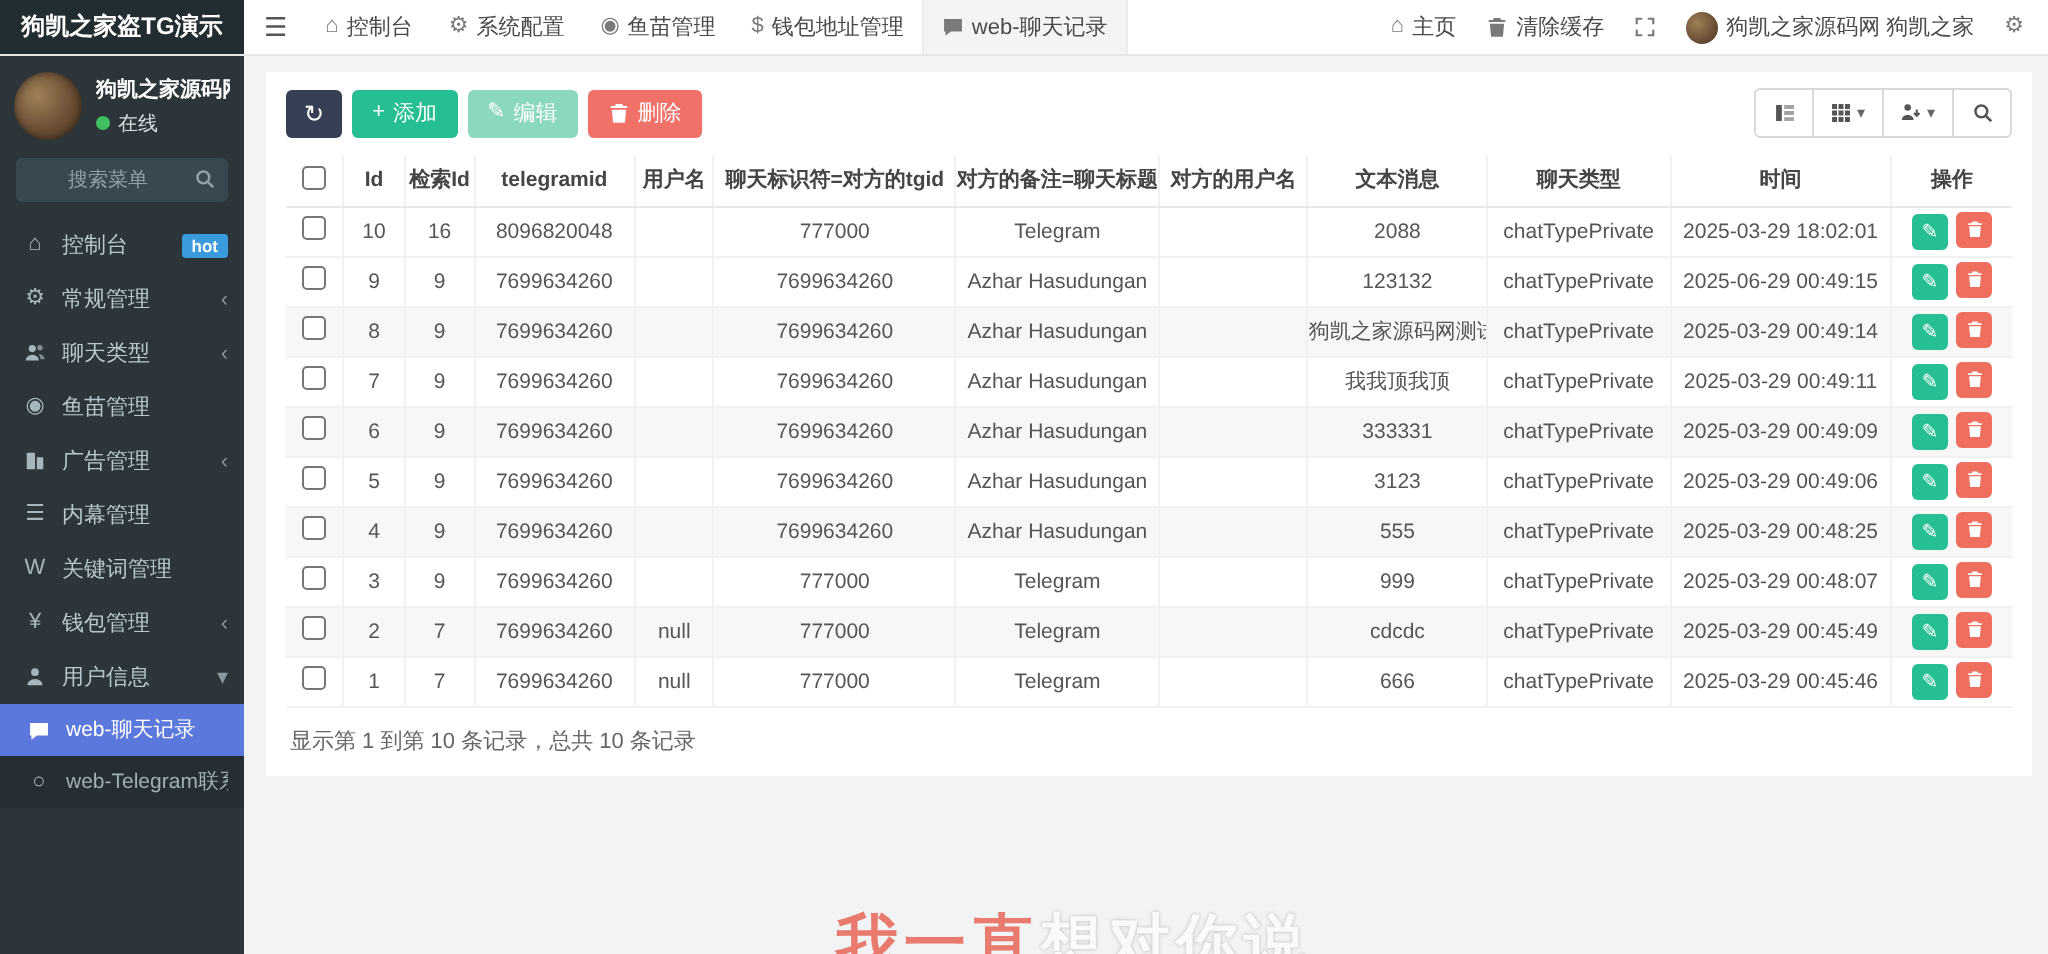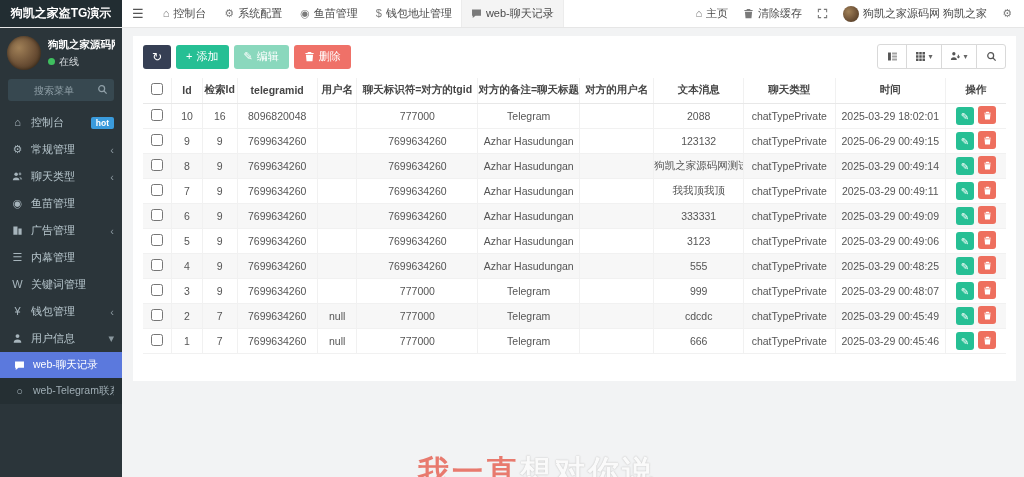--- a/index.html
+++ b/index.html
@@ -516,18 +516,19 @@
             <td>2025-03-29 00:45:46</td>
             <td><button class="act-btn act-edit">✎</button><button class="act-btn act-del">
                 <svg viewBox="0 0 16 16" fill="currentColor">
                   <path d="M5.7 1.4h4.6l.7 1.5H14v1.5H2V2.9h3z"></path>
                   <path d="M2.8 5.6h10.4L12.3 15H3.7z"></path>
                 </svg>
               </button></td>
           </tr>
         </tbody>
     </table>
+    <div class="tbl-footer">显示第 1 到第 10 条记录，总共 10 条记录</div>
   </div>
 </main>
 
 <div class="watermark">
   <span class="wm-red">我一直</span><span class="wm-gray">想对你说</span>
 </div>
 
 </body></html>

